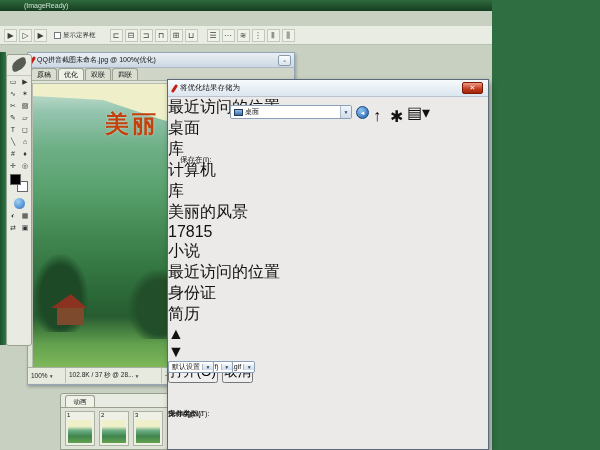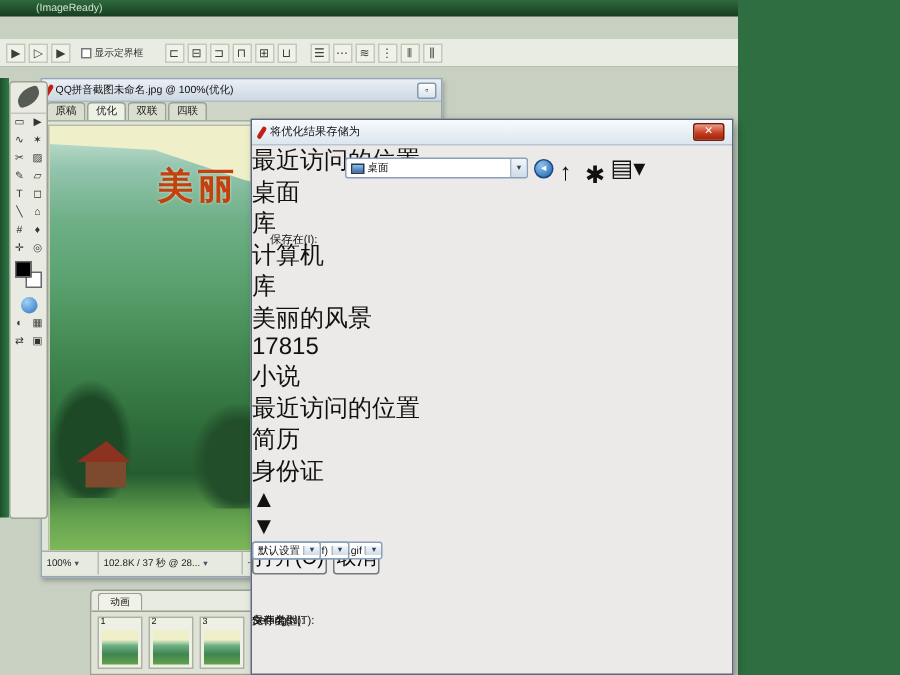--- a/index.html
+++ b/index.html
@@ -379,37 +379,37 @@
   </div>
         <div class="fitem t-doc-folder">
     <div class="fthumb">
       <div class="fb-back"></div>
       <div class="pg1"></div>
       <div class="pg2"></div>
       <div class="fb-front"></div>
     </div>
     <div class="flabel">最近访问的位置</div>
   </div>
+        <div class="fitem t-face-folder">
+    <div class="fthumb">
+      <div class="fb-back"></div>
+      <div class="pg1"></div>
+      <div class="pg2"></div>
+      <div class="fb-front"></div>
+    </div>
+    <div class="flabel">身份证</div>
+  </div>
         <div class="fitem t-photo-folder">
     <div class="fthumb">
       <div class="fb-back"></div>
       <div class="pg1"></div>
       <div class="pg2"></div>
       <div class="fb-front"></div>
     </div>
     <div class="flabel">简历</div>
-  </div>
-        <div class="fitem t-face-folder">
-    <div class="fthumb">
-      <div class="fb-back"></div>
-      <div class="pg1"></div>
-      <div class="pg2"></div>
-      <div class="fb-front"></div>
-    </div>
-    <div class="flabel">身份证</div>
   </div>
         <div class="fitem t-tan-folder">
     <div class="fthumb">
       <div class="fb-back"></div>
       <div class="pg1"></div>
       <div class="pg2"></div>
       <div class="fb-front"></div>
     </div>
     <div class="flabel"></div>
   </div>

